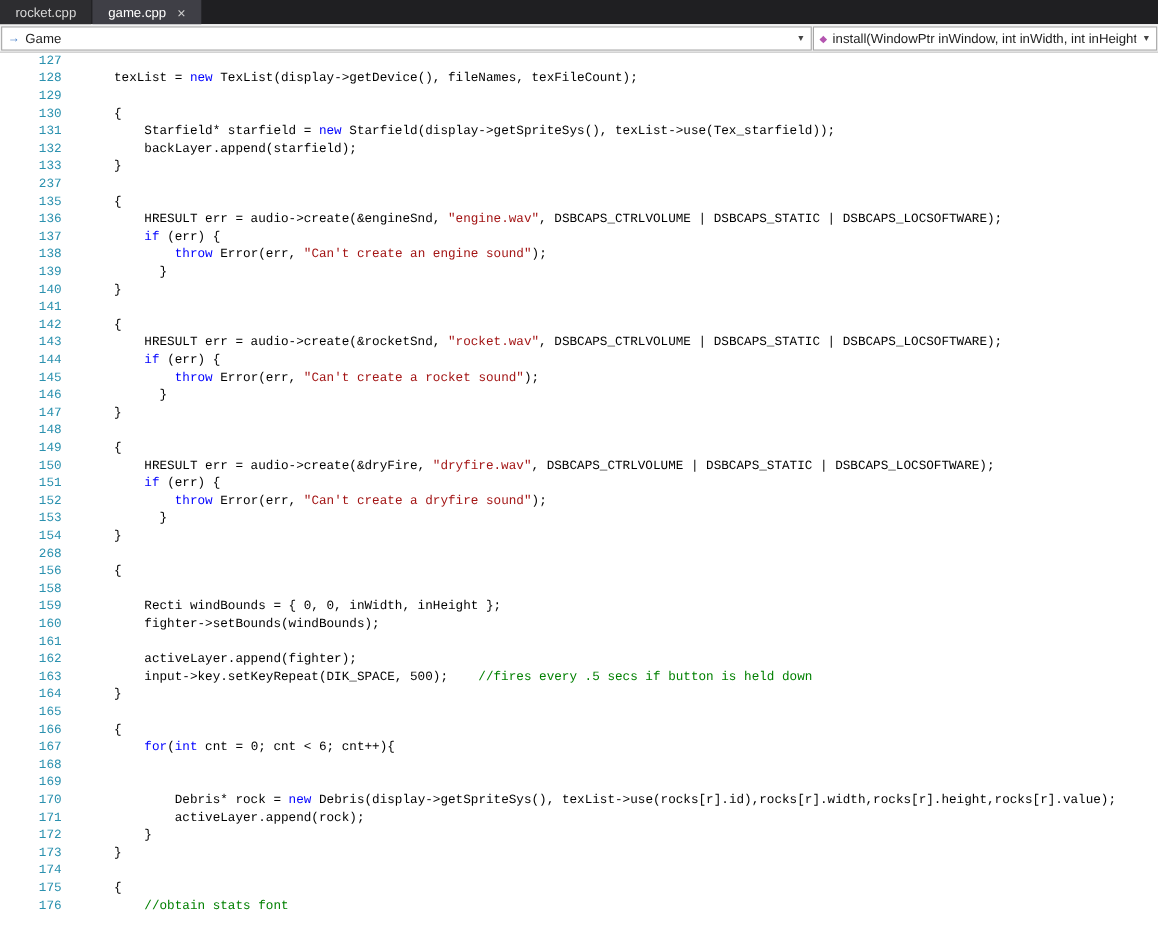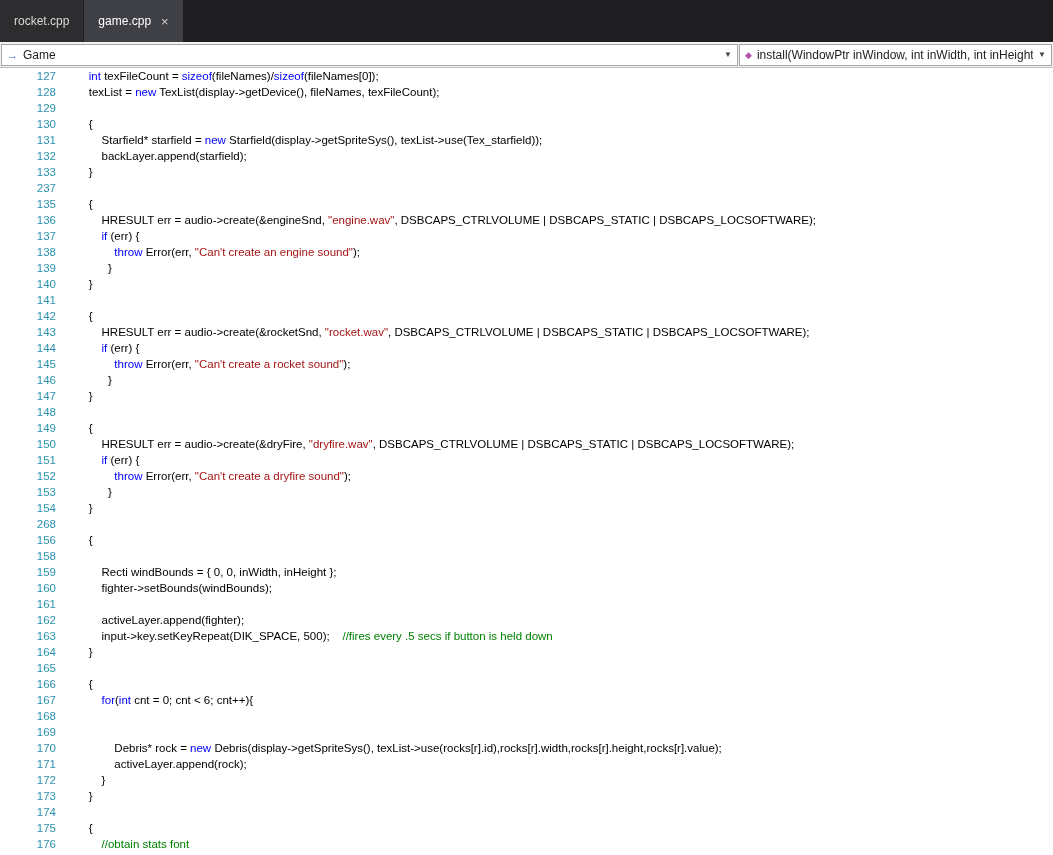--- a/index.html
+++ b/index.html
@@ -1,41 +1,41 @@
 <!DOCTYPE html>
 <html style="--tabbar_bg: #1f1f22; --tab_inactive_bg: #2d2d30; --tab_inactive_fg: #d8d8d8; --tab_active_bg: #3f3f46; --tab_active_fg: #ffffff; --navbar_bg: #f2f2f2; --line_number: #2b91af; --plain: #000000; --keyword: #0000ff; --string: #a31515; --comment: #008000; --class_icon: #3a76c4; --method_icon: #b455b0;"><head>
 <meta charset="utf-8">
 <style>
   *{box-sizing:border-box;margin:0;padding:0}
   html,body{width:1053px;height:855px;overflow:hidden}
   body{background:#fff;font-family:"Liberation Sans",sans-serif}
 
   
-  .tabbar{height:42px;background:var(--tabbar_bg);display:flex;align-items:stretch}
+  .tabbar{height:22px;background:var(--tabbar_bg);display:flex;align-items:stretch}
   .tab{display:flex;align-items:center;padding:0 14px;font-size:12px;
        color:var(--tab_inactive_fg);background:var(--tab_inactive_bg);margin-right:1px;cursor:default}
   .tab.active{background:var(--tab_active_bg);color:var(--tab_active_fg)}
   .tab .close{margin-left:10px;font-size:13px;line-height:13px;color:#cfcfcf}
 
   
   .navbar{height:26px;background:var(--navbar_bg);border-bottom:1px solid #bdbdbd;
           display:flex;align-items:center}
   .combo{display:flex;align-items:center;background:#fff;border:1px solid #a6a6a6;
          height:22px;font-size:12px;color:#1e1e1e;overflow:hidden}
   .combo.left{width:737px;margin-left:1px}
   .combo.right{flex:1;margin-left:1px;margin-right:1px}
   .navicon{margin:0 5px;font-size:11px;flex:none}
   .navicon.scope{color:var(--class_icon);font-weight:bold}
   .navicon.method{color:var(--method_icon);font-size:9px}
   .navtext{flex:1;white-space:nowrap;overflow:hidden}
   .arrow{font-size:8px;color:#444;margin:0 5px;flex:none}
 
   
   .editor{height:799px;background:#fff;overflow:hidden;
-          font-family:Liberation Sans, sans-serif;font-size:11.5px}
+          font-family:Liberation Mono, monospace;font-size:11.5px}
   .line{display:flex;height:16px;line-height:16px;white-space:pre}
   .ln{width:56px;flex:none;text-align:right;color:var(--line_number)}
   .code{padding-left:20px;white-space:pre}
   .t-p{color:var(--plain)}
   .t-k{color:var(--keyword)}
   .t-s{color:var(--string)}
   .t-c{color:var(--comment)}
 </style>
 </head>
 <body>
@@ -58,21 +58,21 @@
   </div>
   <div class="combo right">
     <span class="navicon method">◆</span>
     <span class="navtext">install(WindowPtr inWindow, int inWidth, int inHeight, l</span>
     <span class="arrow">▼</span>
   </div>
 </div>
 
 <div class="editor">
   <div>
-      <div class="line"><span class="ln">127</span><span class="code"><span class="t-p">    </span><span class="t-k">int</span><span class="t-p"> texFileCount = </span><span class="t-k">sizeof</span><span class="t-p">(fileNames)/</span><span class="t-k">sizeof</span><span class="t-p">(fileNames[0]);</span></span></div>
+      <div class="line"><span class="ln">127</span></div>
       <div class="line"><span class="ln">128</span><span class="code"><span class="t-p">    texList = </span><span class="t-k">new</span><span class="t-p"> TexList(display-&gt;getDevice(), fileNames, texFileCount);</span></span></div>
       <div class="line"><span class="ln">129</span><span class="code"></span></div>
       <div class="line"><span class="ln">130</span><span class="code"><span class="t-p">    {</span></span></div>
       <div class="line"><span class="ln">131</span><span class="code"><span class="t-p">        Starfield* starfield = </span><span class="t-k">new</span><span class="t-p"> Starfield(display-&gt;getSpriteSys(), texList-&gt;use(Tex_starfield));</span></span></div>
       <div class="line"><span class="ln">132</span><span class="code"><span class="t-p">        backLayer.append(starfield);</span></span></div>
       <div class="line"><span class="ln">133</span><span class="code"><span class="t-p">    }</span></span></div>
       <div class="line"><span class="ln">237</span><span class="code"></span></div>
       <div class="line"><span class="ln">135</span><span class="code"><span class="t-p">    {</span></span></div>
       <div class="line"><span class="ln">136</span><span class="code"><span class="t-p">        HRESULT err = audio-&gt;create(&amp;engineSnd, </span><span class="t-s">"engine.wav"</span><span class="t-p">, DSBCAPS_CTRLVOLUME | DSBCAPS_STATIC | DSBCAPS_LOCSOFTWARE);</span></span></div>
       <div class="line"><span class="ln">137</span><span class="code"><span class="t-p">        </span><span class="t-k">if</span><span class="t-p"> (err) {</span></span></div>

